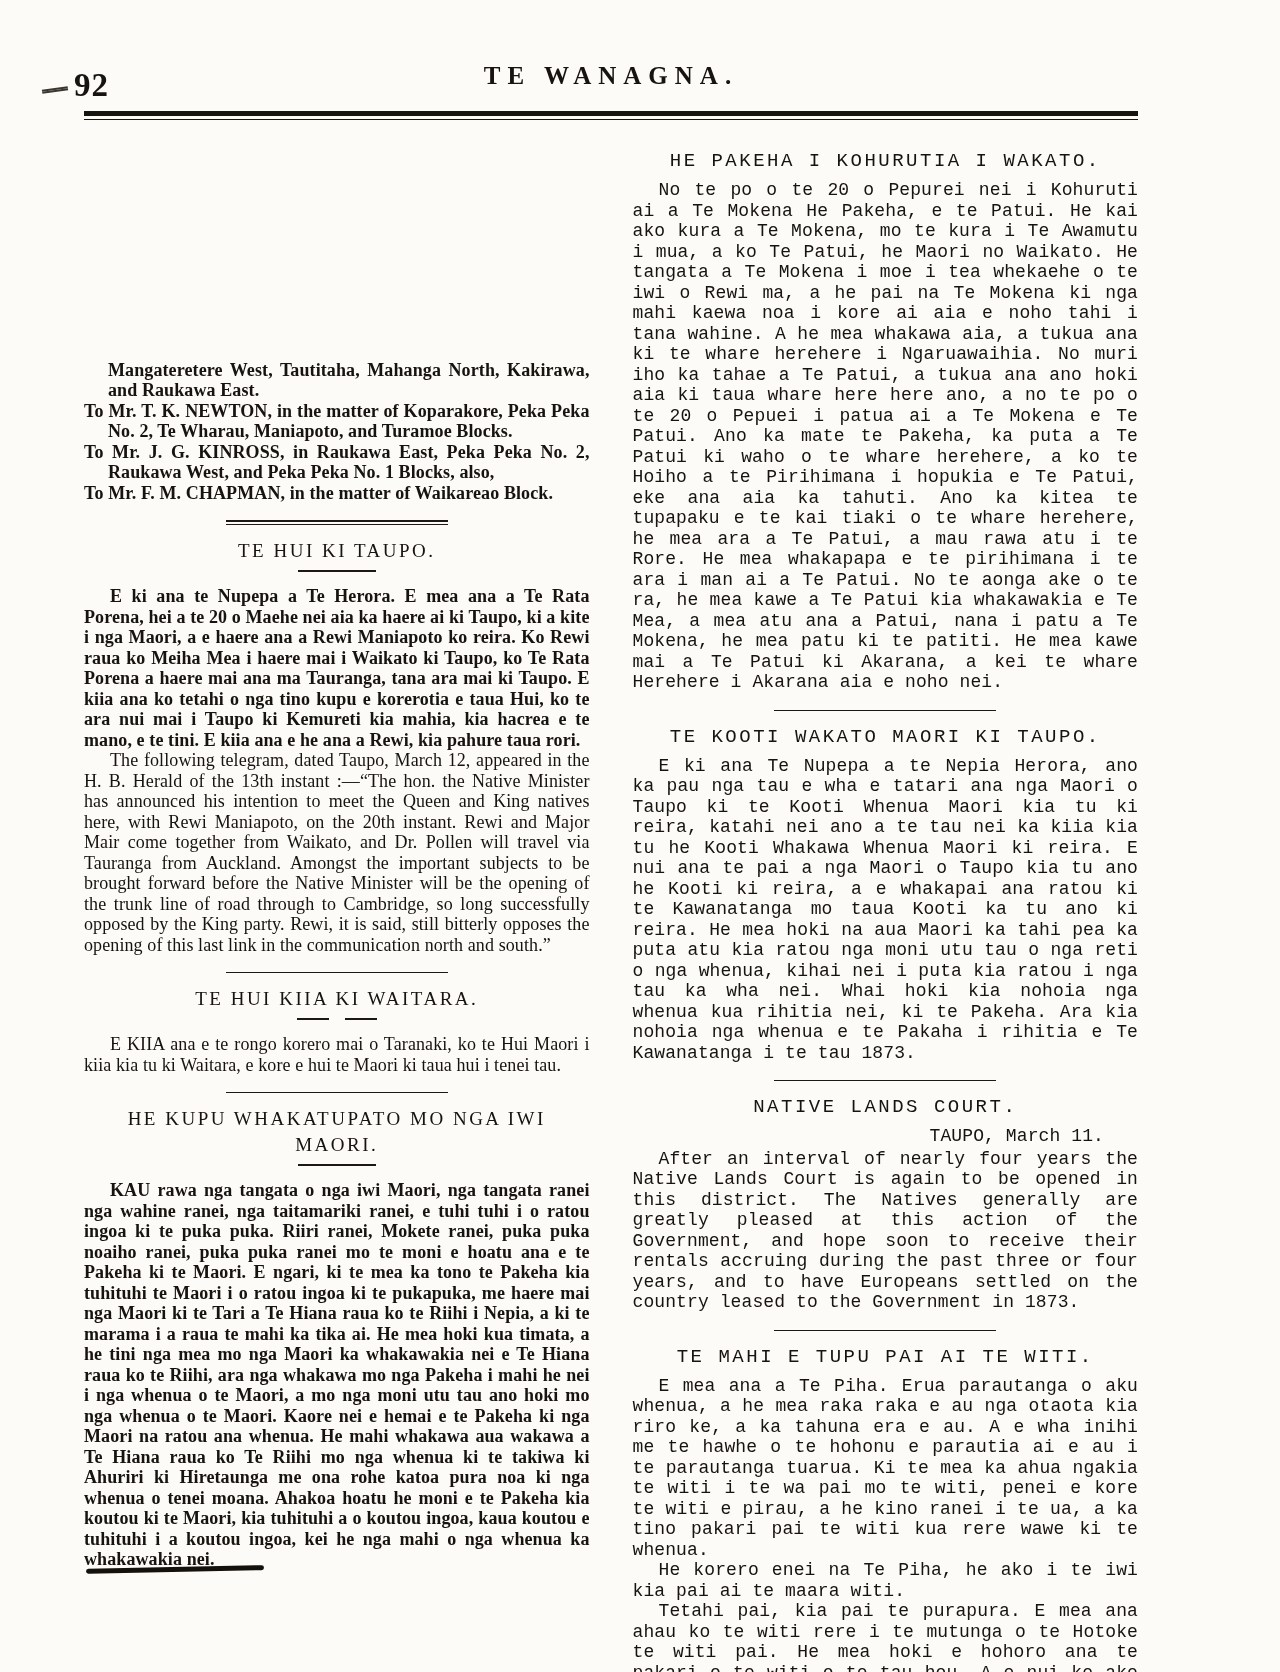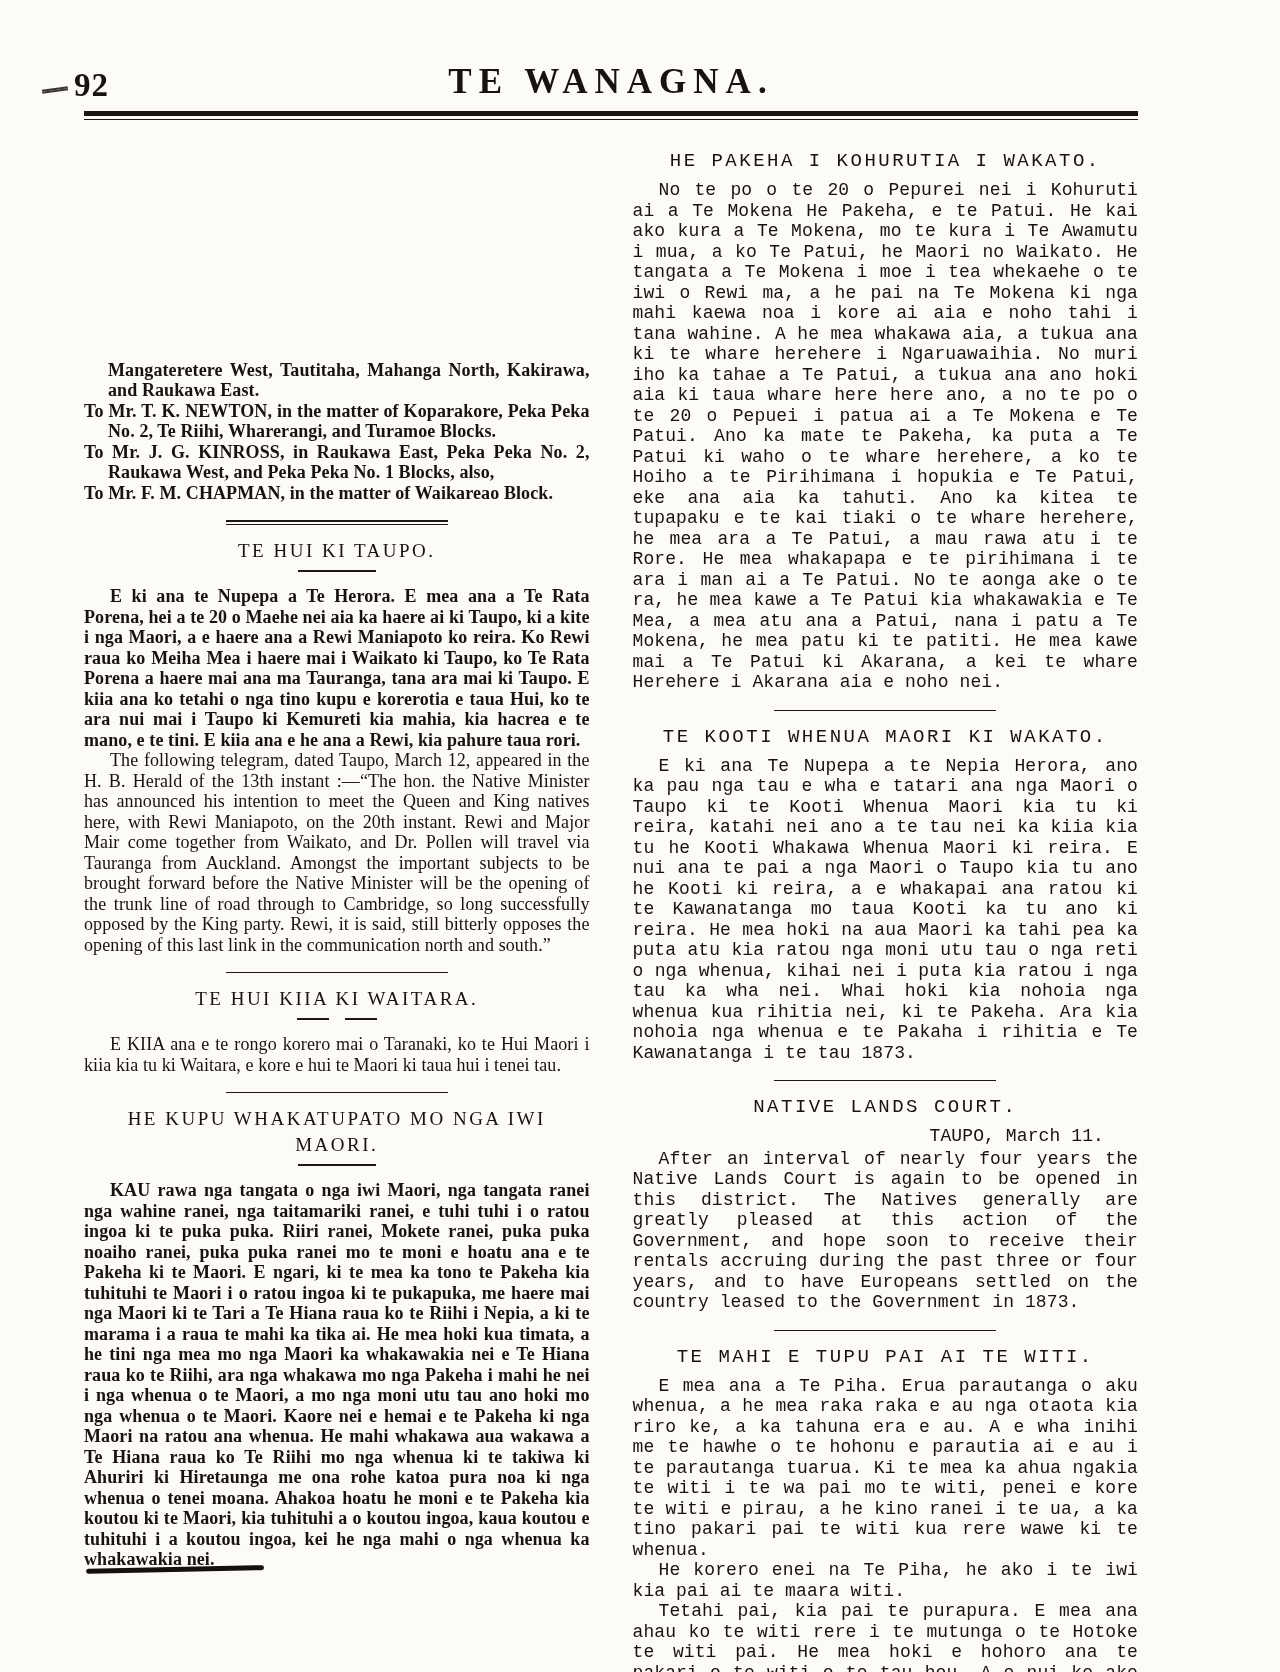--- a/index.html
+++ b/index.html
@@ -24,21 +24,21 @@
     font-size: 33px; font-weight: bold; letter-spacing: 1px;
   }
   .pen-marks {
     position: absolute; left: -42px; bottom: 14px;
     width: 26px; height: 3px;
     border-top: 2px solid #3a362f; border-bottom: 2px solid #3a362f;
     transform: rotate(-8deg);
   }
   .masthead-title {
     text-align: center;
-    font-size: 35px; font-weight: bold; letter-spacing: 7px;
+    font-size: 25px; font-weight: bold; letter-spacing: 7px;
   }
   .head-rule {
     margin-top: 5px; height: 9px;
     border-top: 5px solid #181410;
     border-bottom: 1px solid #181410;
   }
 
   
   .columns { display: flex; margin-top: 24px; align-items: center; }
   .col {
@@ -105,21 +105,21 @@
       <h1 class="masthead-title">TE WANAGNA.</h1>
     </header>
     <div class="head-rule"></div>
 
     <main class="columns">
 
       <section class="col col-left">
 
         <div class="notices">
           <p class="notice cont">Mangateretere West, Tautitaha, Mahanga North, Kakirawa, and Raukawa East.</p>
-          <p class="notice">To Mr. T. K. NEWTON, in the matter of Koparakore, Peka Peka No. 2, Te Riihi, Wharerangi, and Turamoe Blocks.</p>
+          <p class="notice">To Mr. T. K. NEWTON, in the matter of Koparakore, Peka Peka No. 2, Te Wharau, Maniapoto, and Turamoe Blocks.</p>
           <p class="notice">To Mr. J. G. KINROSS, in Raukawa East, Peka Peka No. 2, Raukawa West, and Peka Peka No. 1 Blocks, also,</p>
           <p class="notice">To Mr. F. M. CHAPMAN, in the matter of Waikareao Block.</p>
         </div>
 
         <div class="sep double"></div>
         <h2 class="section-heading">TE HUI KI TAUPO.</h2>
         <div class="underrule"></div>
         <p class="para heavy">E ki ana te Nupepa a Te Herora. E mea ana a Te Rata Porena, hei a te 20 o Maehe nei aia ka haere ai ki Taupo, ki a kite i nga Maori, a e haere ana a Rewi Maniapoto ko reira. Ko Rewi raua ko Meiha Mea i haere mai i Waikato ki Taupo, ko Te Rata Porena a haere mai ana ma Tauranga, tana ara mai ki Taupo. E kiia ana ko tetahi o nga tino kupu e korerotia e taua Hui, ko te ara nui mai i Taupo ki Kemureti kia mahia, kia hacrea e te mano, e te tini. E kiia ana e he ana a Rewi, kia pahure taua rori.</p>
         <p class="para">The following telegram, dated Taupo, March 12, appeared in the H. B. Herald of the 13th instant :—“The hon. the Native Minister has announced his intention to meet the Queen and King natives here, with Rewi Maniapoto, on the 20th instant. Rewi and Major Mair come together from Waikato, and Dr. Pollen will travel via Tauranga from Auckland. Amongst the important subjects to be brought forward before the Native Minister will be the opening of the trunk line of road through to Cambridge, so long successfully opposed by the King party. Rewi, it is said, still bitterly opposes the opening of this last link in the communication north and south.”</p>
 
@@ -140,21 +140,21 @@
       </section>
 
       <div class="col-divider"></div>
 
       <section class="col col-right">
 
         <h2 class="section-heading">HE PAKEHA I KOHURUTIA I WAKATO.</h2>
         <p class="para">No te po o te 20 o Pepurei nei i Kohuruti ai a Te Mokena He Pakeha, e te Patui. He kai ako kura a Te Mokena, mo te kura i Te Awamutu i mua, a ko Te Patui, he Maori no Waikato. He tangata a Te Mokena i moe i tea whekaehe o te iwi o Rewi ma, a he pai na Te Mokena ki nga mahi kaewa noa i kore ai aia e noho tahi i tana wahine. A he mea whakawa aia, a tukua ana ki te whare herehere i Ngaruawaihia. No muri iho ka tahae a Te Patui, a tukua ana ano hoki aia ki taua whare here here ano, a no te po o te 20 o Pepuei i patua ai a Te Mokena e Te Patui. Ano ka mate te Pakeha, ka puta a Te Patui ki waho o te whare herehere, a ko te Hoiho a te Pirihimana i hopukia e Te Patui, eke ana aia ka tahuti. Ano ka kitea te tupapaku e te kai tiaki o te whare herehere, he mea ara a Te Patui, a mau rawa atu i te Rore. He mea whakapapa e te pirihimana i te ara i man ai a Te Patui. No te aonga ake o te ra, he mea kawe a Te Patui kia whakawakia e Te Mea, a mea atu ana a Patui, nana i patu a Te Mokena, he mea patu ki te patiti. He mea kawe mai a Te Patui ki Akarana, a kei te whare Herehere i Akarana aia e noho nei.</p>
 
         <div class="sep"></div>
-        <h2 class="section-heading">TE KOOTI WHENUA MAORI KI WAKATO.</h2>
+        <h2 class="section-heading">TE KOOTI WAKATO MAORI KI TAUPO.</h2>
         <p class="para">E ki ana Te Nupepa a te Nepia Herora, ano ka pau nga tau e wha e tatari ana nga Maori o Taupo ki te Kooti Whenua Maori kia tu ki reira, katahi nei ano a te tau nei ka kiia kia tu he Kooti Whakawa Whenua Maori ki reira. E nui ana te pai a nga Maori o Taupo kia tu ano he Kooti ki reira, a e whakapai ana ratou ki te Kawanatanga mo taua Kooti ka tu ano ki reira. He mea hoki na aua Maori ka tahi pea ka puta atu kia ratou nga moni utu tau o nga reti o nga whenua, kihai nei i puta kia ratou i nga tau ka wha nei. Whai hoki kia nohoia nga whenua kua rihitia nei, ki te Pakeha. Ara kia nohoia nga whenua e te Pakaha i rihitia e Te Kawanatanga i te tau 1873.</p>
 
         <div class="sep"></div>
         <h2 class="section-heading">NATIVE LANDS COURT.</h2>
         <p class="dateline">TAUPO, March 11.</p>
         <p class="para">After an interval of nearly four years the Native Lands Court is again to be opened in this district. The Natives generally are greatly pleased at this action of the Government, and hope soon to receive their rentals accruing during the past three or four years, and to have Europeans settled on the country leased to the Government in 1873.</p>
 
         <div class="sep"></div>
         <h2 class="section-heading">TE MAHI E TUPU PAI AI TE WITI.</h2>
         <p class="para">E mea ana a Te Piha. Erua parautanga o aku whenua, a he mea raka raka e au nga otaota kia riro ke, a ka tahuna era e au. A e wha inihi me te hawhe o te hohonu e parautia ai e au i te parautanga tuarua. Ki te mea ka ahua ngakia te witi i te wa pai mo te witi, penei e kore te witi e pirau, a he kino ranei i te ua, a ka tino pakari pai te witi kua rere wawe ki te whenua.</p>

